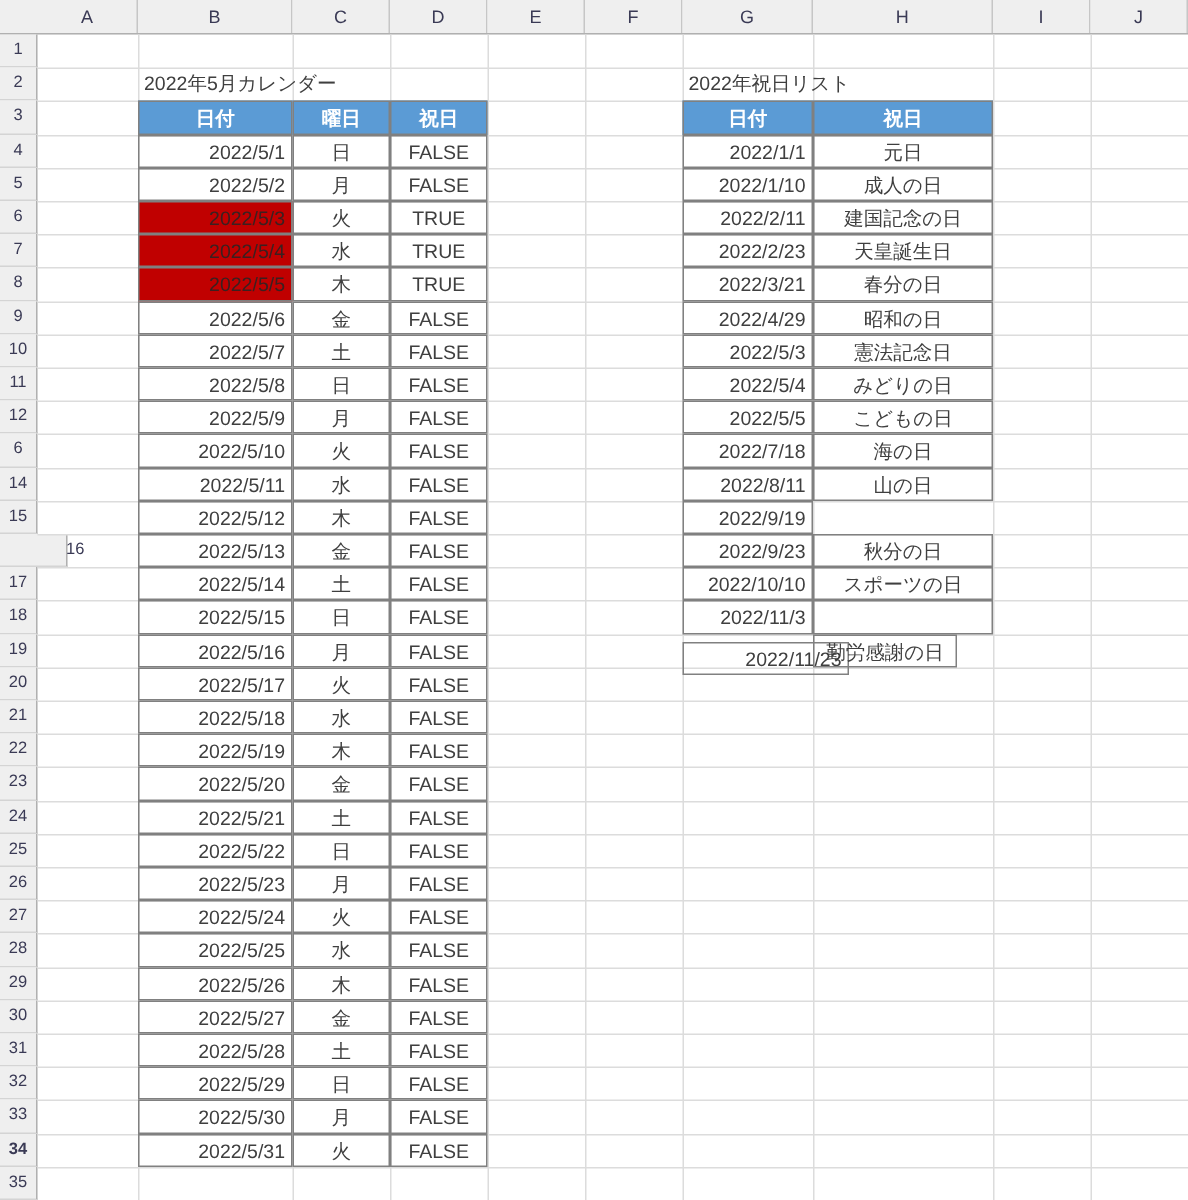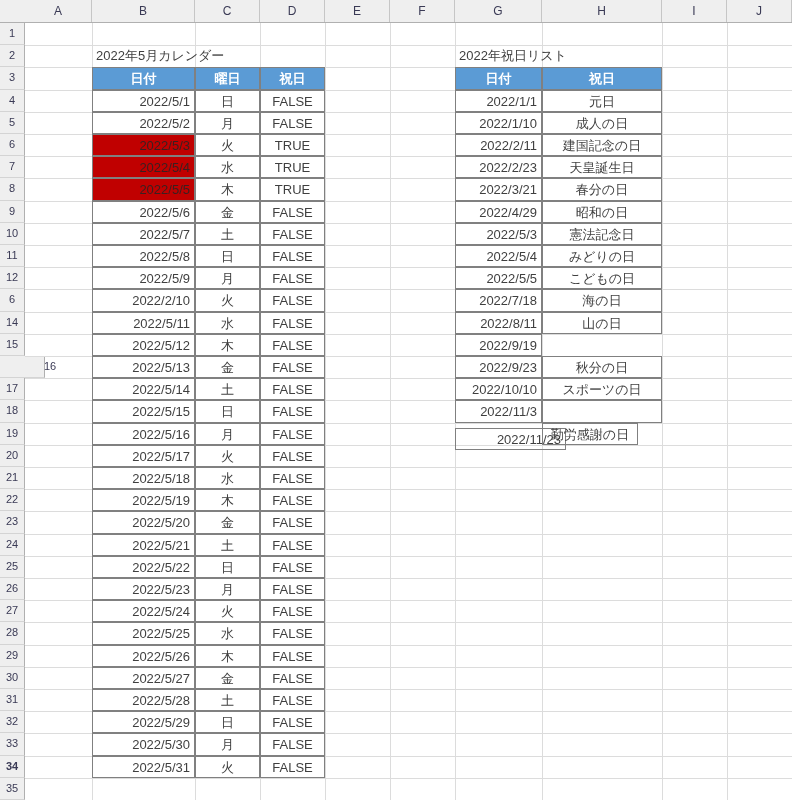--- a/index.html
+++ b/index.html
@@ -230,21 +230,21 @@
     <div class="cell tbl-border al-r" style="left: 92px; top: 267.2px; width: 103px; height: 22.2px;">
       <span class="inner" style="line-height: 21.2px;">2022/5/9</span>
     </div>
     <div class="cell tbl-border al-c" style="left: 195px; top: 267.2px; width: 65px; height: 22.2px;">
       <span class="inner" style="line-height: 21.2px;">月</span>
     </div>
     <div class="cell tbl-border al-c" style="left: 260px; top: 267.2px; width: 65px; height: 22.2px;">
       <span class="inner" style="line-height: 21.2px;">FALSE</span>
     </div>
     <div class="cell tbl-border al-r" style="left: 92px; top: 289.4px; width: 103px; height: 22.2px;">
-      <span class="inner" style="line-height: 21.2px;">2022/2/10</span>
+      <span class="inner" style="line-height: 21.2px;">2022/5/10</span>
     </div>
     <div class="cell tbl-border al-c" style="left: 195px; top: 289.4px; width: 65px; height: 22.2px;">
       <span class="inner" style="line-height: 21.2px;">火</span>
     </div>
     <div class="cell tbl-border al-c" style="left: 260px; top: 289.4px; width: 65px; height: 22.2px;">
       <span class="inner" style="line-height: 21.2px;">FALSE</span>
     </div>
     <div class="cell tbl-border al-r" style="left: 92px; top: 311.6px; width: 103px; height: 22.2px;">
       <span class="inner" style="line-height: 21.2px;">2022/5/11</span>
     </div>

